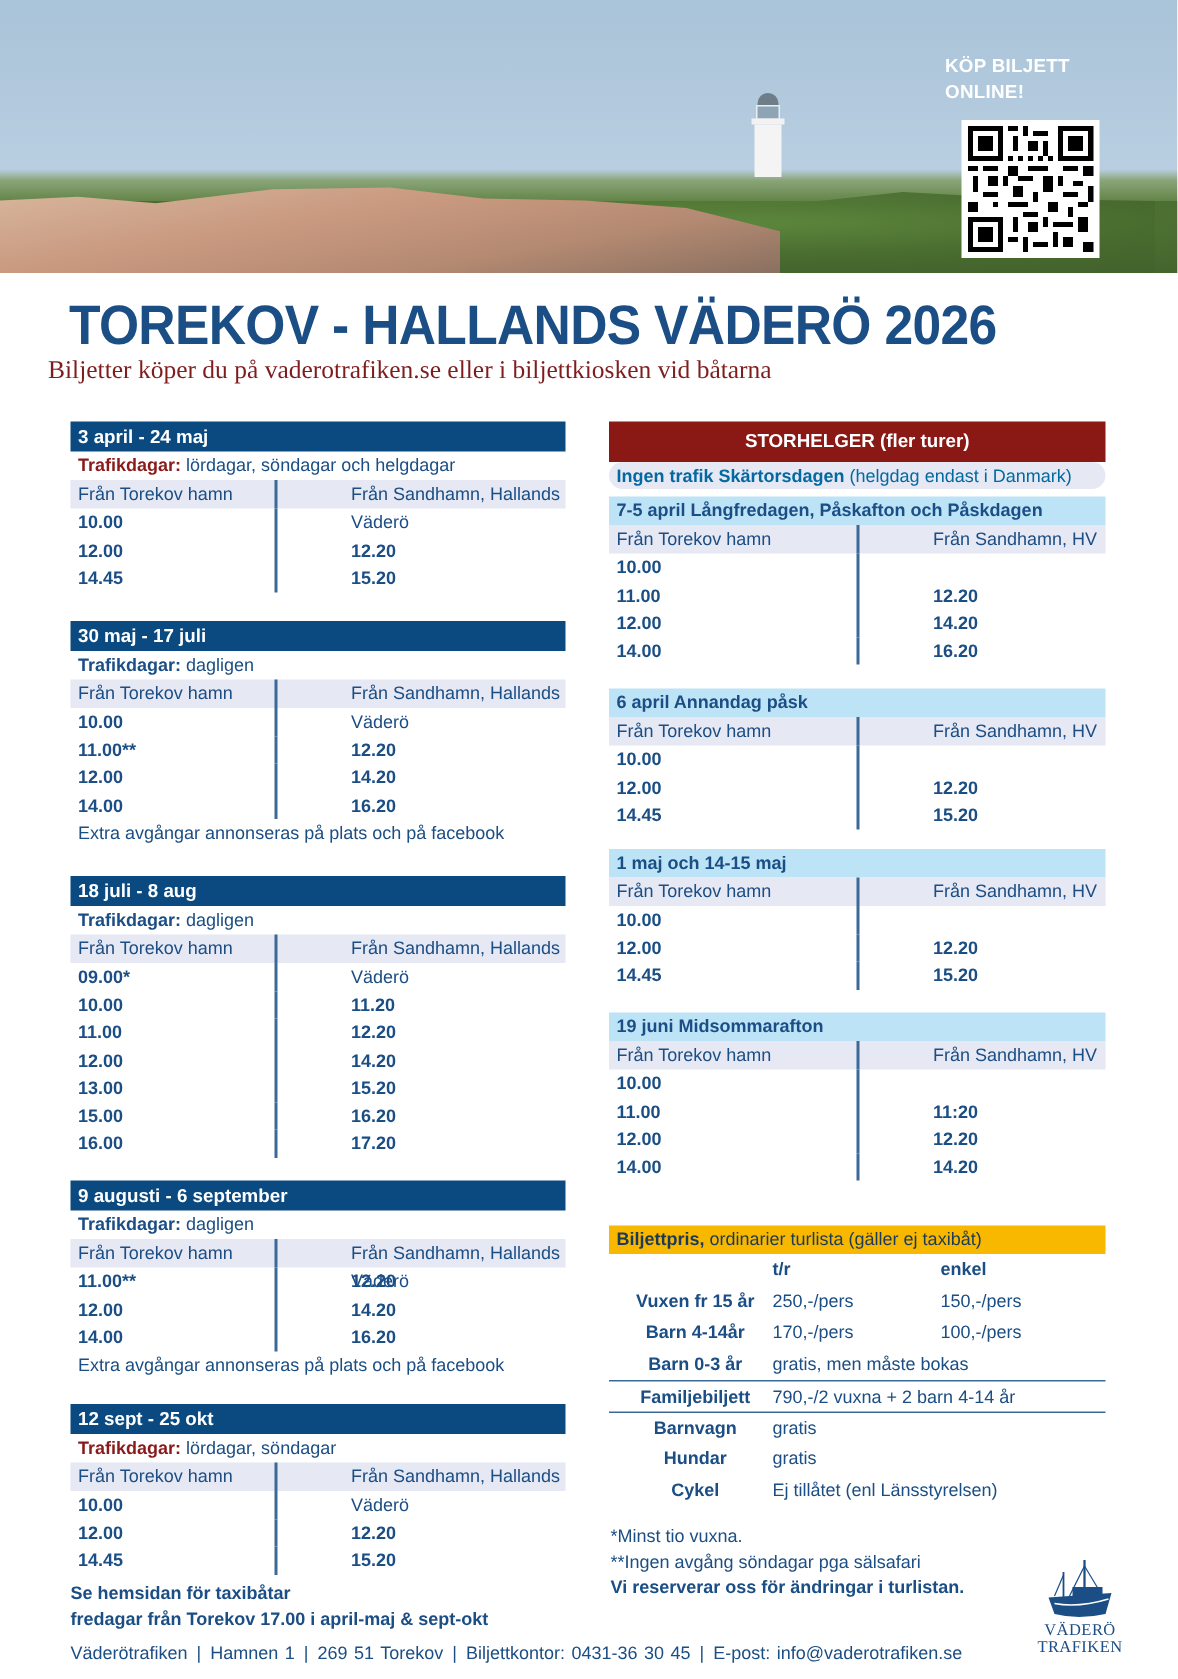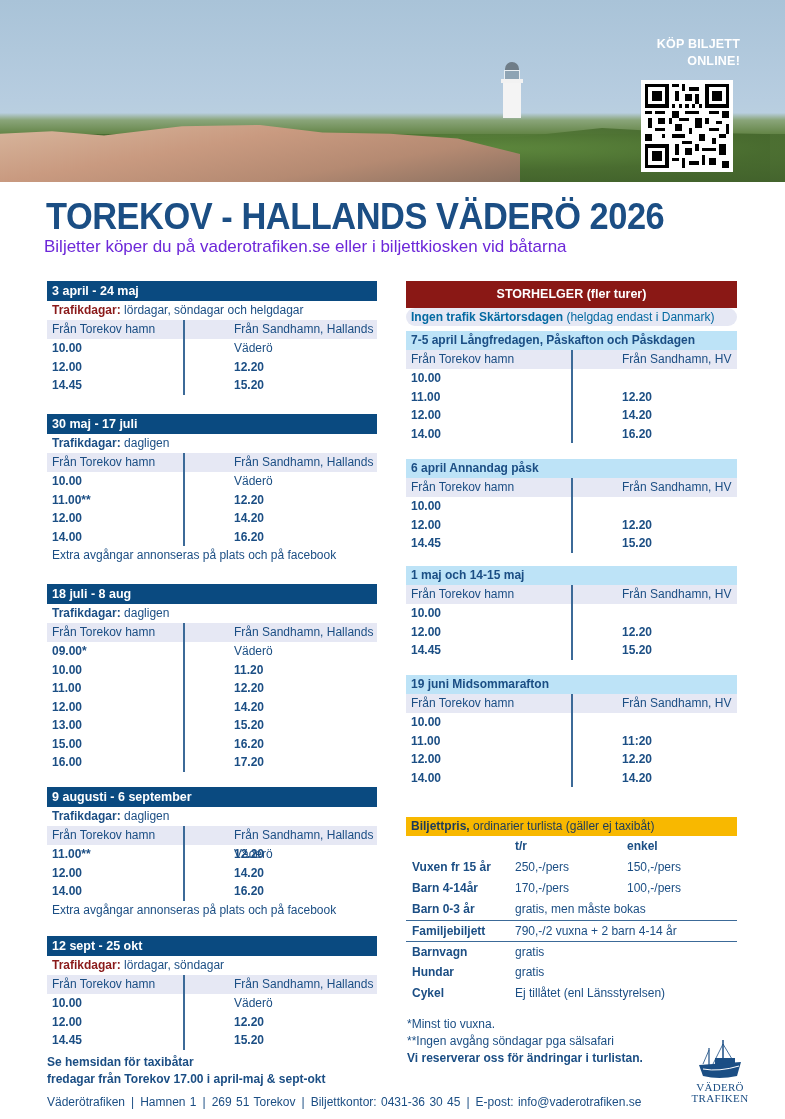--- a/index.html
+++ b/index.html
@@ -16,29 +16,29 @@
     clip-path: polygon(0 22%, 10% 18%, 20% 25%, 35% 10%, 50% 8%, 62% 20%, 75% 22%, 88% 30%, 100% 55%, 100% 100%, 0 100%); }
   .hero .bush { position: absolute; bottom: 0; left: 350px; width: 420px; height: 60px;
     background: radial-gradient(ellipse at 50% 40%, #58803a 0%, #3d5d27 70%);
     clip-path: polygon(0 60%, 15% 30%, 40% 25%, 60% 10%, 80% 18%, 100% 20%, 100% 100%, 0 100%); opacity: .9; }
   .lighthouse { position: absolute; left: 499px; top: 62px; width: 26px; height: 56px; }
   .lighthouse .cap { position: absolute; left: 6px; top: 0; width: 14px; height: 8px; background: #6f7d88; border-radius: 7px 7px 0 0; }
   .lighthouse .lamp { position: absolute; left: 5px; top: 8px; width: 16px; height: 10px; background: #8ea4b4; border: 1px solid #e8eef2; }
   .lighthouse .gallery { position: absolute; left: 2px; top: 17px; width: 22px; height: 4px; background: #f2f2f2; }
   .lighthouse .tower { position: absolute; left: 4px; top: 21px; width: 18px; height: 35px; background: #f4f4f4; }
 
-  .buy-online { position: absolute; left: 630px; top: 36px; width: 110px; text-align: right;
+  .buy-online { position: absolute; left: 630px; top: 36px; width: 110px; text-align: left;
     color: #ffffff; font-weight: bold; font-size: 12.5px; line-height: 17px; letter-spacing: .2px; }
   .qr { position: absolute; left: 641px; top: 80px; width: 92px; height: 92px; background: #ffffff; padding: 4px; }
   .qr svg { width: 84px; height: 84px; display: block; }
 
   
   .title { position: absolute; left: 46px; top: 196px; font-size: 37px; font-weight: bold; color: #1b4e84;
     letter-spacing: -0.5px; transform: scaleX(0.93); transform-origin: left top; white-space: nowrap; }
-  .subtitle { position: absolute; left: 44px; top: 237px; font-size: 17px; color: #6d28d9; white-space: nowrap; }
+  .subtitle { position: absolute; left: 32px; top: 237px; font-size: 17px; color: #7f1d1d; white-space: nowrap; font-family: Liberation Serif, serif; }
 
   
   .block { position: absolute; left: 47px; width: 330px; }
   .block .hdr { background: #0a4a80; color: #ffffff; font-weight: bold; font-size: 12.5px; height: 20px; line-height: 20px; padding-left: 5px; }
   .block .days { font-size: 12px; height: 19px; line-height: 19px; padding-left: 5px; color: #1b4e84; }
   .block .days b { font-weight: bold; }
   .block .days .red { color: #8a1a1a; }
   .block .colhead { display: flex; background: #e6e8f4; height: 19px; line-height: 19px; font-size: 12px; color: #1b4e84; }
   .colhead .c1, .row .c1 { width: 138px; padding-left: 5px; border-right: 2px solid #3c6a98; }
   .colhead .c2, .row .c2 { padding-left: 5px; flex: 1; margin-left: 44px; }
@@ -53,21 +53,21 @@
   .hblock .hdr { background: #bde3f7; font-size: 12px; font-weight: bold; height: 19px; line-height: 19px; padding-left: 5px; color: #1b4e84; }
   .hblock .colhead { display: flex; background: #e6e8f4; height: 19px; line-height: 19px; font-size: 12px; color: #1b4e84; }
   .hblock .colhead .c1, .hblock .row .c1 { width: 167px; }
   .hblock .row { display: flex; height: 18.5px; line-height: 18.5px; font-size: 12px; font-weight: bold; color: #1b4e84; }
 
   
   .prices { position: absolute; left: 406px; top: 817px; width: 331px; }
   .prices .hdr { background: #f8b800; color: #1b3a5a; font-size: 12px; height: 19px; line-height: 19px; padding-left: 5px; }
   .prices .hdr b { font-weight: bold; }
   .prow { display: flex; font-size: 12px; height: 21px; line-height: 21px; color: #1b4e84; }
-  .prow .pl { width: 109px; padding-left: 6px; font-weight: bold; }
+  .prow .pl { width: 109px; padding-left: 6px; font-weight: bold; text-align: center; }
   .prow .pa { width: 112px; }
   .prow .pb { flex: 1; }
   .prow .pw { flex: 1; }
   .prow.colh .pa, .prow.colh .pb { font-weight: bold; }
   .prow.divider { border-top: 1px solid #3c6a98; }
 
   .footnotes { position: absolute; left: 407px; top: 1016px; font-size: 12px; line-height: 17px; color: #1b4e84; }
   .footnotes .bold { font-weight: bold; }
 
   .taxi { position: absolute; left: 47px; top: 1054px; font-size: 12px; font-weight: bold; line-height: 17px; color: #1b4e84; }

